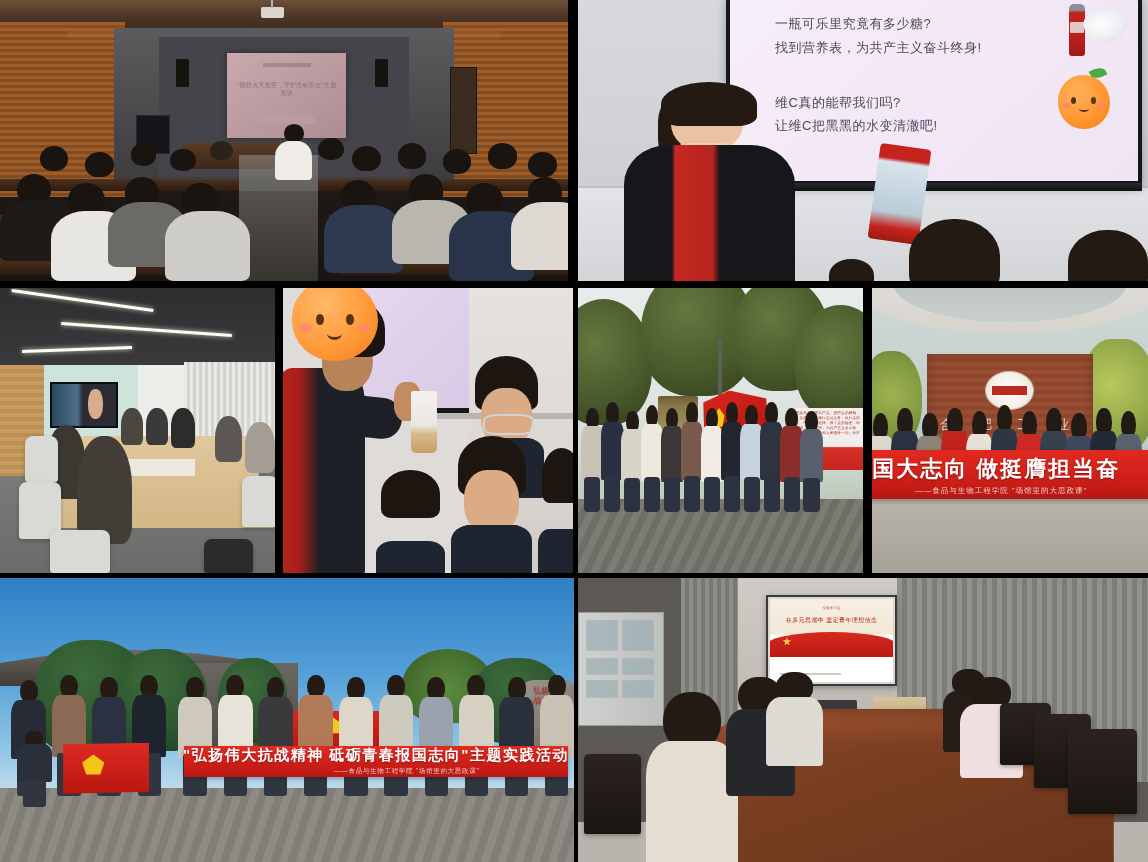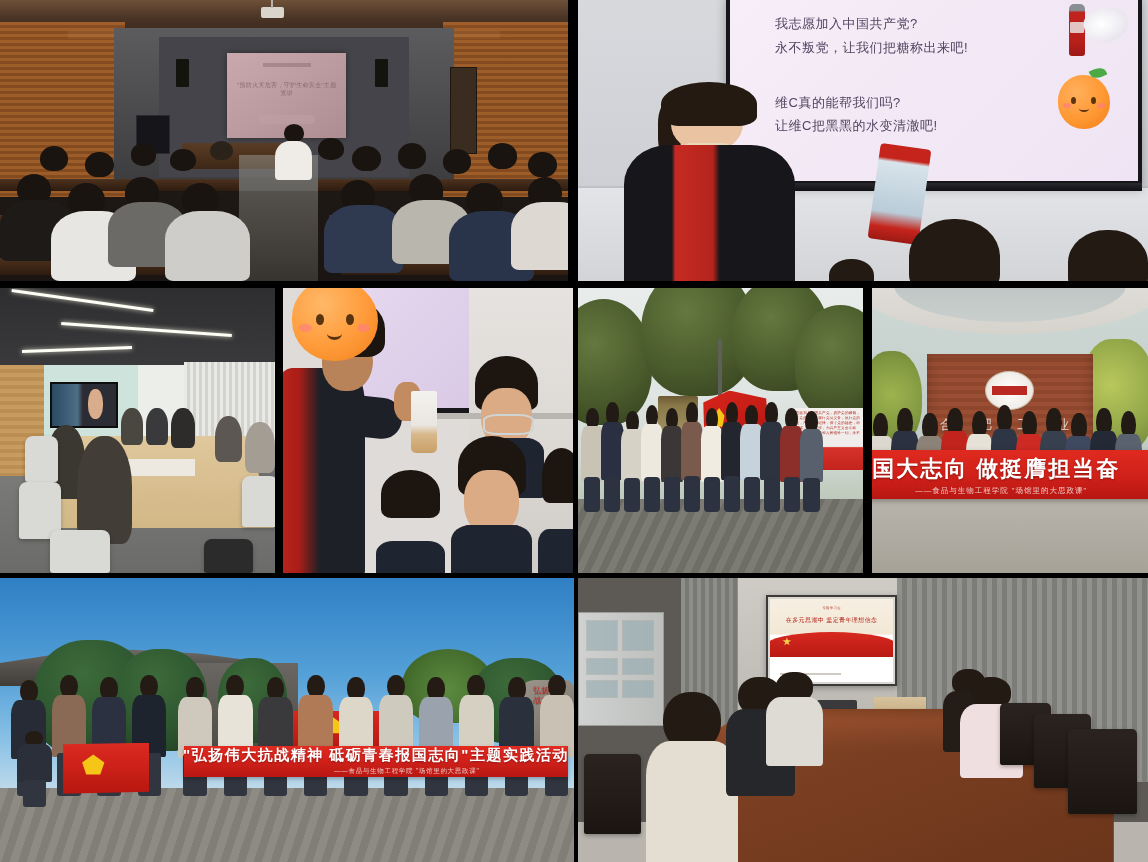--- a/index.html
+++ b/index.html
@@ -718,22 +718,22 @@
     </div>
   </div>
 
   <div class="panel" style="left:578px; top:0px; width:570px; height:281px;">
     <div class="photo">
       <div class="p2-wall"></div>
       <div class="p2-wainscot"></div>
 
       <div class="p2-tv">
         <div class="p2-slide">
-          <div class="p2-line" style="left:11%; top:9%;">我志愿加入中国共产党?</div>
-          <div class="p2-line" style="left:11%; top:22%;">永不叛党，让我们把糖称出来吧!</div>
+          <div class="p2-line" style="left:11%; top:9%;">一瓶可乐里究竟有多少糖?</div>
+          <div class="p2-line" style="left:11%; top:22%;">找到营养表，为共产主义奋斗终身!</div>
           <div class="p2-line" style="left:11%; top:52%;">维C真的能帮我们吗?</div>
           <div class="p2-line" style="left:11%; top:65%;">让维C把黑黑的水变清澈吧!</div>
 
           <div class="p2-cola"></div>
           <div class="p2-sugar"></div>
           <div class="p2-orange">
             <span class="leaf"></span>
             <span class="eye l"></span>
               <span class="eye r"></span>
             <span class="cheek l"></span>

